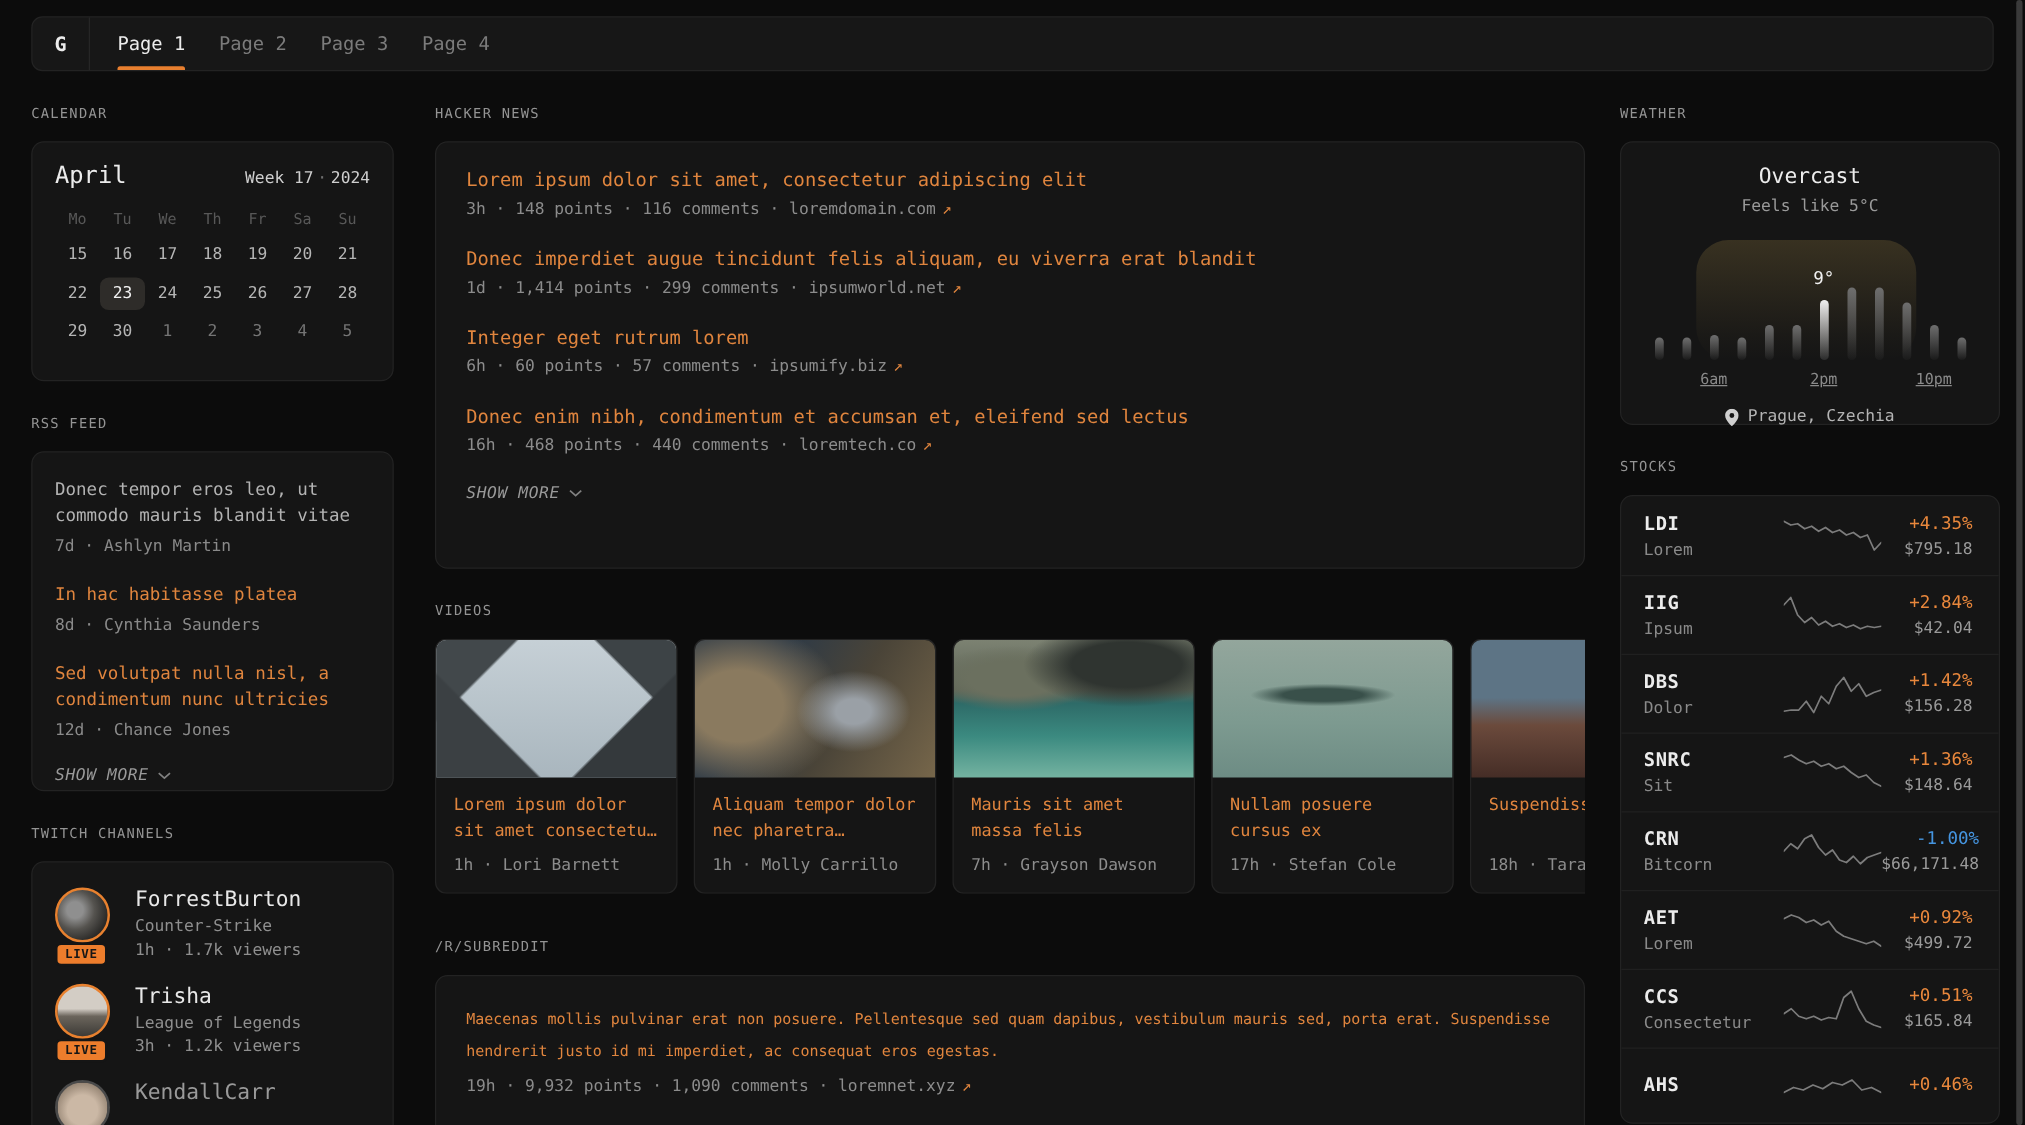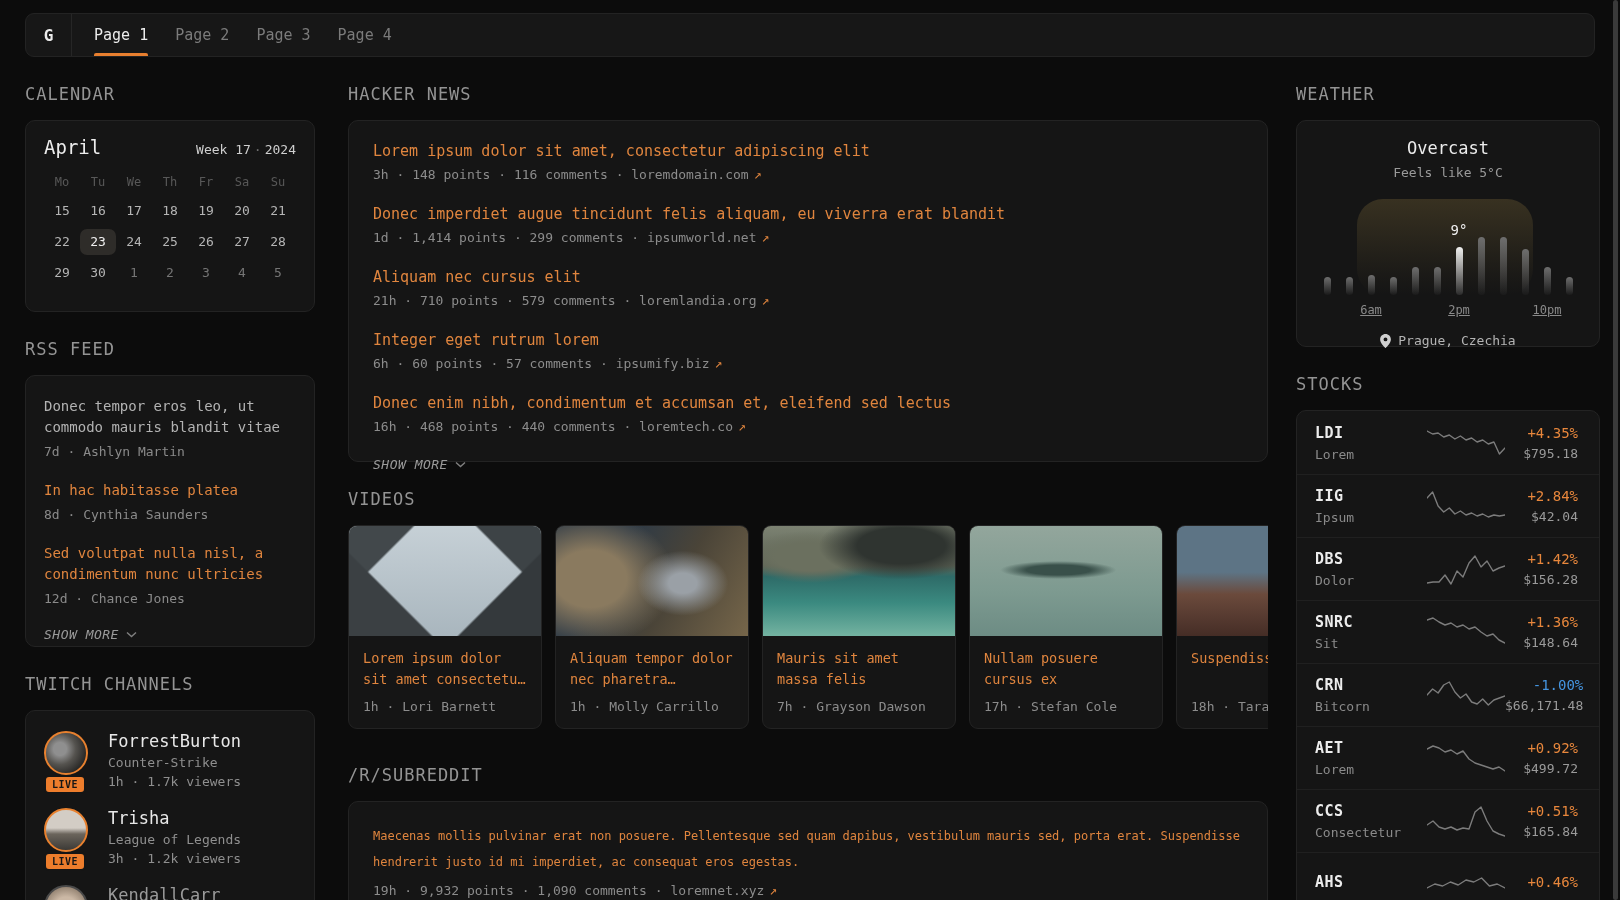--- a/index.html
+++ b/index.html
@@ -14,21 +14,21 @@
   .tab { position:relative; display:flex; align-items:center; margin-right:27px; font-size:15px; color:#7b7b7b; cursor:pointer; }
   .tab.active { color:#ececec; }
   .tab.active::after { content:""; position:absolute; left:0; right:0; bottom:0; height:3px; border-radius:2px 2px 0 0; background:#e87f2f; }
 
   
   .col { position:absolute; top:84px; }
   .col-left  { left:25px;  width:290px; }
   .col-main  { left:348px; width:920px; }
   .col-right { left:1296px; width:304px; }
 
-  .section-label { font-size:17px; color:#949494; letter-spacing:1px; margin-bottom:16px; }
+  .section-label { font-size:11px; color:#949494; letter-spacing:1px; margin-bottom:16px; }
   .section { margin-top:27px; }
   .card { background:#151515; border:1px solid #232323; border-radius:10px; }
 
   
   .cal-card { padding:15px 18px 14px; height:192px; }
   .cal-head { display:flex; justify-content:space-between; align-items:baseline; }
   .cal-month { font-size:19px; color:#ececec; }
   .cal-week { font-size:13px; color:#cfcfcf; }
   .cal-week .sep { color:#6f6f6f; padding:0 3px; }
   .cal-grid { margin-top:13px; display:grid; grid-template-columns:repeat(7,1fr); row-gap:5px; text-align:center; }
@@ -254,24 +254,20 @@
     <div class="card hn-card" id="hn-card">
         <div class="hn-item">
           <div class="hn-title">Lorem ipsum dolor sit amet, consectetur adipiscing elit</div>
           <div class="hn-meta">3h · 148 points · 116 comments · loremdomain.com<span class="arrow">↗</span></div>
         </div>
         <div class="hn-item">
           <div class="hn-title">Donec imperdiet augue tincidunt felis aliquam, eu viverra erat blandit</div>
           <div class="hn-meta">1d · 1,414 points · 299 comments · ipsumworld.net<span class="arrow">↗</span></div>
         </div>
         <div class="hn-item">
-          <div class="hn-title">Aliquam nec cursus elit</div>
-          <div class="hn-meta">21h · 710 points · 579 comments · loremlandia.org<span class="arrow">↗</span></div>
-        </div>
-        <div class="hn-item">
           <div class="hn-title">Integer eget rutrum lorem</div>
           <div class="hn-meta">6h · 60 points · 57 comments · ipsumify.biz<span class="arrow">↗</span></div>
         </div>
         <div class="hn-item">
           <div class="hn-title">Donec enim nibh, condimentum et accumsan et, eleifend sed lectus</div>
           <div class="hn-meta">16h · 468 points · 440 comments · loremtech.co<span class="arrow">↗</span></div>
         </div>
         <div class="show-more">
           <span>SHOW MORE</span>
           <svg width="11" height="7" viewBox="0 0 11 7">

